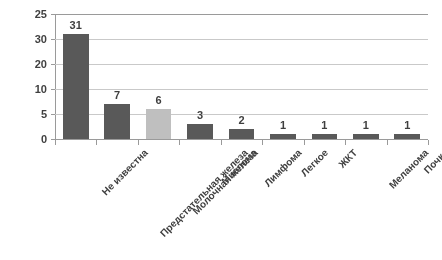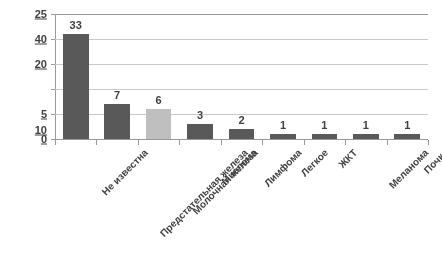--- a/index.html
+++ b/index.html
@@ -21,21 +21,20 @@
   .y-tick-label {
     position: absolute;
     right: 0;
     width: 46px;
     text-align: right;
     font-size: 11px;
     font-weight: bold;
     color: #404040;
     line-height: 11px;
     transform: translateY(-50%);
-    text-decoration: underline;
   }
   .y-tick-mark {
     position: absolute;
     width: 4px;
     height: 1px;
     background: #9a9a9a;
   }
   .y-axis-line {
     position: absolute;
     width: 1px;
@@ -99,25 +98,25 @@
 </head>
 <body>
 
 <div id="chart-root">
 
   <div id="y-axis">
       <div class="y-tick-label" style="top: 139px; right: 395px;">0</div>
       <div class="y-tick-mark" style="top: 139px; left: 51px;"></div>
       <div class="y-tick-label" style="top: 114px; right: 395px;">5</div>
       <div class="y-tick-mark" style="top: 114px; left: 51px;"></div>
-      <div class="y-tick-label" style="top: 89px; right: 395px; margin-top: 41px;">10</div>
+      <div class="y-tick-label" style="top: 89px; right: 395px;">10</div>
       <div class="y-tick-mark" style="top: 89px; left: 51px;"></div>
       <div class="y-tick-label" style="top: 64px; right: 395px;">20</div>
       <div class="y-tick-mark" style="top: 64px; left: 51px;"></div>
-      <div class="y-tick-label" style="top: 39px; right: 395px;">40</div>
+      <div class="y-tick-label" style="top: 39px; right: 395px;">30</div>
       <div class="y-tick-mark" style="top: 39px; left: 51px;"></div>
       <div class="y-tick-label" style="top: 14px; right: 395px;">25</div>
       <div class="y-tick-mark" style="top: 14px; left: 51px;"></div>
       <div class="y-axis-line" style="left: 55px; top: 14px; height: 126px;"></div>
     </div>
   <div id="plot-area" style="left: 55px; top: 14px; width: 373px; height: 125px;">
       <div class="gridline" style="top: 100px;"></div>
       <div class="gridline" style="top: 75px;"></div>
       <div class="gridline" style="top: 50px;"></div>
       <div class="gridline" style="top: 25px;"></div>
@@ -127,21 +126,21 @@
       <div class="x-tick-mark" style="left: 41px; top: 126px;"></div>
       <div class="x-tick-mark" style="left: 83px; top: 126px;"></div>
       <div class="x-tick-mark" style="left: 124px; top: 126px;"></div>
       <div class="x-tick-mark" style="left: 166px; top: 126px;"></div>
       <div class="x-tick-mark" style="left: 207px; top: 126px;"></div>
       <div class="x-tick-mark" style="left: 249px; top: 126px;"></div>
       <div class="x-tick-mark" style="left: 290px; top: 126px;"></div>
       <div class="x-tick-mark" style="left: 332px; top: 126px;"></div>
       <div class="x-tick-mark" style="left: 373px; top: 126px;"></div>
       <div class="bar" style="left: 7.87444px; width: 25.6956px; height: 105px; background: rgb(89, 89, 89);"></div>
-      <div class="bar-value" style="left: 0px; width: 41.4444px; top: 6px;">33</div>
+      <div class="bar-value" style="left: 0px; width: 41.4444px; top: 6px;">31</div>
       <div class="bar" style="left: 49.3189px; width: 25.6956px; height: 35px; background: rgb(89, 89, 89);"></div>
       <div class="bar-value" style="left: 41.4444px; width: 41.4444px; top: 76px;">7</div>
       <div class="bar" style="left: 90.7633px; width: 25.6956px; height: 30px; background: rgb(191, 191, 191);"></div>
       <div class="bar-value" style="left: 82.8889px; width: 41.4444px; top: 81px;">6</div>
       <div class="bar" style="left: 132.208px; width: 25.6956px; height: 15px; background: rgb(89, 89, 89);"></div>
       <div class="bar-value" style="left: 124.333px; width: 41.4444px; top: 96px;">3</div>
       <div class="bar" style="left: 173.652px; width: 25.6956px; height: 10px; background: rgb(89, 89, 89);"></div>
       <div class="bar-value" style="left: 165.778px; width: 41.4444px; top: 101px;">2</div>
       <div class="bar" style="left: 215.097px; width: 25.6956px; height: 5px; background: rgb(89, 89, 89);"></div>
       <div class="bar-value" style="left: 207.222px; width: 41.4444px; top: 106px;">1</div>

